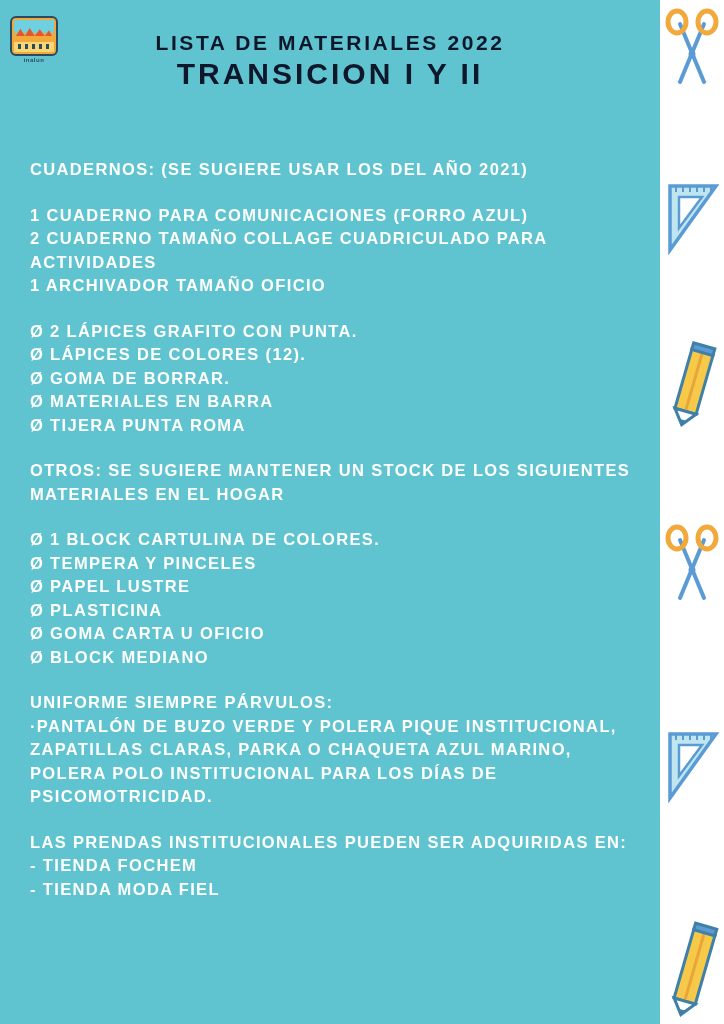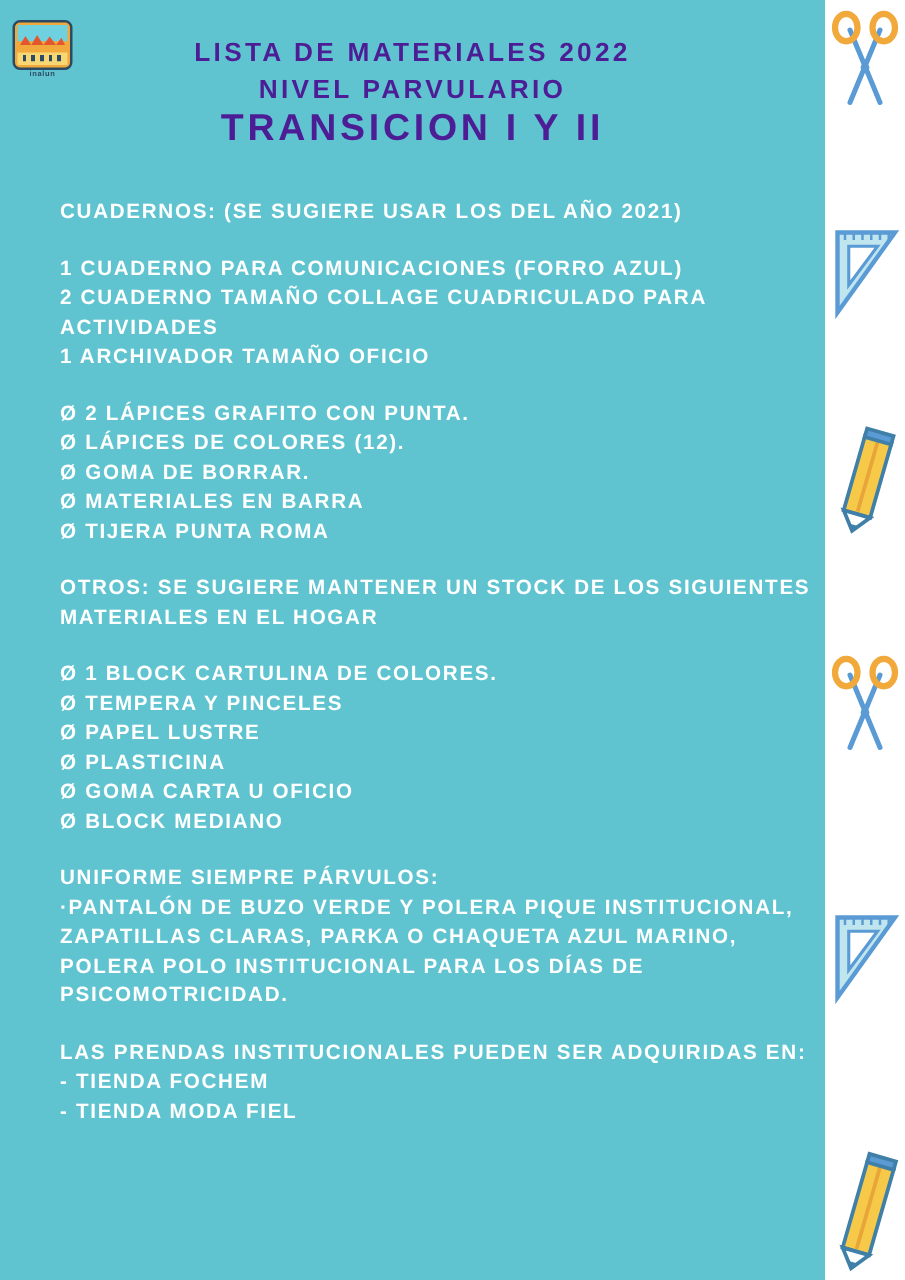--- a/index.html
+++ b/index.html
@@ -86,39 +86,39 @@
     color: #2b4a63;
     font-weight: bold;
   }
   
   .titles {
     position: absolute;
     left: 0;
     top: 28px;
     width: 660px;
     text-align: center;
-    color: #4c1d95;
+    color: #0f172a;
   }
   .title-line-1,
   .title-line-2 {
     font-size: 21px;
     font-weight: bold;
     letter-spacing: 2.6px;
     line-height: 29px;
   }
   .title-line-3 {
     font-size: 30px;
     font-weight: bold;
     letter-spacing: 3px;
     line-height: 34px;
   }
   
   .content {
     position: absolute;
-    left: 48px;
+    left: 30px;
     top: 158px;
     width: 615px;
     color: #ffffff;
     font-size: 16.5px;
     font-weight: bold;
     letter-spacing: 1.35px;
     line-height: 23.5px;
   }
   .block {
     margin-bottom: 22px;
@@ -152,21 +152,20 @@
       <div class="sky"></div>
       <div class="roofs"></div>
       <div class="ground"></div>
       <div class="dots"></div>
     </div>
     <div class="logo-text">inalun</div>
   </div>
 
   <div class="titles">
     <div class="title-line-1">LISTA DE MATERIALES 2022</div>
-    <div class="title-line-2">NIVEL PARVULARIO</div>
     <div class="title-line-3">TRANSICION I Y II</div>
   </div>
 
   <div class="content">
 
     <div class="block">
       <div class="line">CUADERNOS: (SE SUGIERE USAR LOS DEL AÑO 2021)</div>
     </div>
 
     <div class="block">

